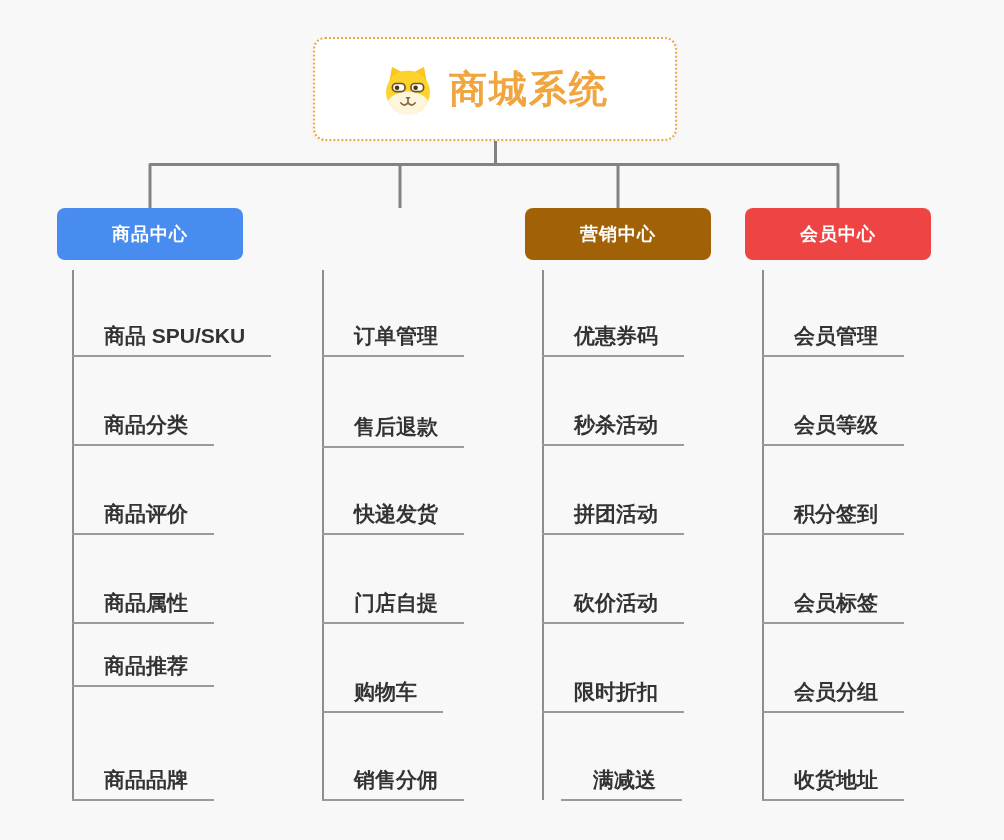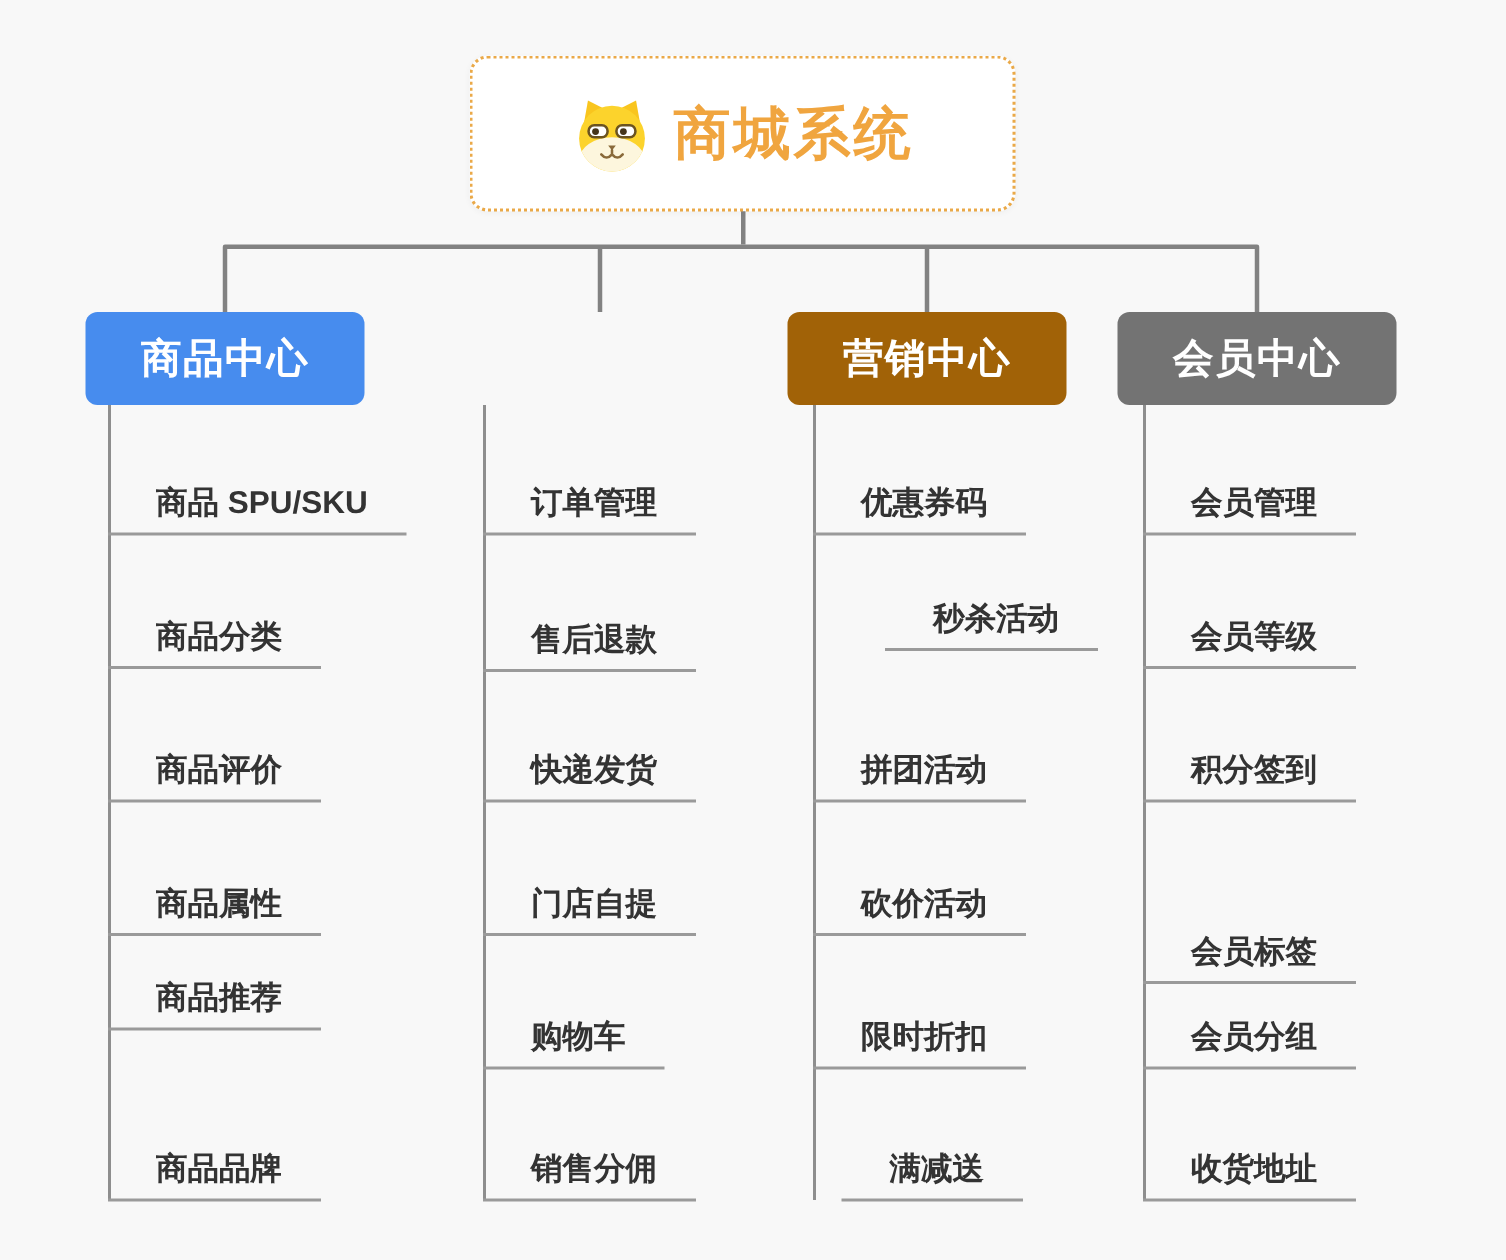--- a/index.html
+++ b/index.html
@@ -28,26 +28,26 @@
   }
   .root-title{
     font-size:38px;
     letter-spacing:2px;
     color:#f0a53f;
     white-space:nowrap;
   }
   .dog-icon{flex:0 0 auto;display:block;}
 
   .branch-header{
-    position:absolute;top:208px;width:186px;height:62px;
+    position:absolute;top:208px;width:186px;height:52px;
     box-sizing:border-box;
     border-radius:8px;
     display:flex;align-items:center;justify-content:center;
     color:#ffffff;
-    font-size:27px;
+    font-size:18px;
     letter-spacing:1px;
     white-space:nowrap;
   }
 
   .branch-item{
     position:absolute;
     height:44px;
     box-sizing:border-box;
     display:flex;align-items:flex-end;
     padding:0 26px 7px 32px;
@@ -92,43 +92,43 @@
       <circle cx="19" cy="30.5" r="2.7" fill="#46351a"></circle>
       <circle cx="41" cy="30.5" r="2.7" fill="#46351a"></circle>
       <path d="M29 41.5 h6 l-3 4 z" fill="#8a6a3a"></path>
       <path d="M32 45 v3.5 M23.5 48.5 q4.2 5 8.5 0 q4.3 5 8.5 0" stroke="#8a6a3a" stroke-width="2" fill="none" stroke-linecap="round"></path>
     </svg>
     <span class="root-title" style="color: rgb(240, 165, 63);">商城系统</span>
   </div>
 
   <div class="branch-header" style="left: 57px; background-color: rgb(71, 140, 238);">商品中心</div>
   <div class="branch-header" style="left: 525px; background-color: #a16207;">营销中心</div>
-  <div class="branch-header" style="left: 745px; background-color: #737373;">会员中心</div>
+  <div class="branch-header" style="left: 745px; background-color: #ef4444;">会员中心</div>
 
   <div class="branch-item" style="left:72px;top:313px;">商品 SPU/SKU</div>
   <div class="branch-item" style="left:72px;top:402px;">商品分类</div>
   <div class="branch-item" style="left:72px;top:491px;">商品评价</div>
   <div class="branch-item" style="left:72px;top:580px;">商品属性</div>
   <div class="branch-item" style="left:72px;top:643px;">商品推荐</div>
   <div class="branch-item" style="left:72px;top:757px;">商品品牌</div>
 
   <div class="branch-item" style="left:322px;top:313px;">订单管理</div>
   <div class="branch-item" style="left:322px;top:404px;">售后退款</div>
   <div class="branch-item" style="left:322px;top:491px;">快递发货</div>
   <div class="branch-item" style="left:322px;top:580px;">门店自提</div>
   <div class="branch-item" style="left:322px;top:669px;">购物车</div>
   <div class="branch-item" style="left:322px;top:757px;">销售分佣</div>
 
   <div class="branch-item" style="left:542px;top:313px;">优惠券码</div>
-  <div class="branch-item" style="left:542px;top:390px;margin-left:48px;">秒杀活动</div>
+  <div class="branch-item" style="left:542px;top:402px;">秒杀活动</div>
   <div class="branch-item" style="left:542px;top:491px;">拼团活动</div>
   <div class="branch-item" style="left:542px;top:580px;">砍价活动</div>
   <div class="branch-item" style="left:542px;top:669px;">限时折扣</div>
   <div class="branch-item" style="left:561px;top:757px;">满减送</div>
 
   <div class="branch-item" style="left:762px;top:313px;">会员管理</div>
   <div class="branch-item" style="left:762px;top:402px;">会员等级</div>
   <div class="branch-item" style="left:762px;top:491px;">积分签到</div>
-  <div class="branch-item" style="left:762px;top:612px;">会员标签</div>
+  <div class="branch-item" style="left:762px;top:580px;">会员标签</div>
   <div class="branch-item" style="left:762px;top:669px;">会员分组</div>
   <div class="branch-item" style="left:762px;top:757px;">收货地址</div>
 
 </div>
 
 </body></html>

